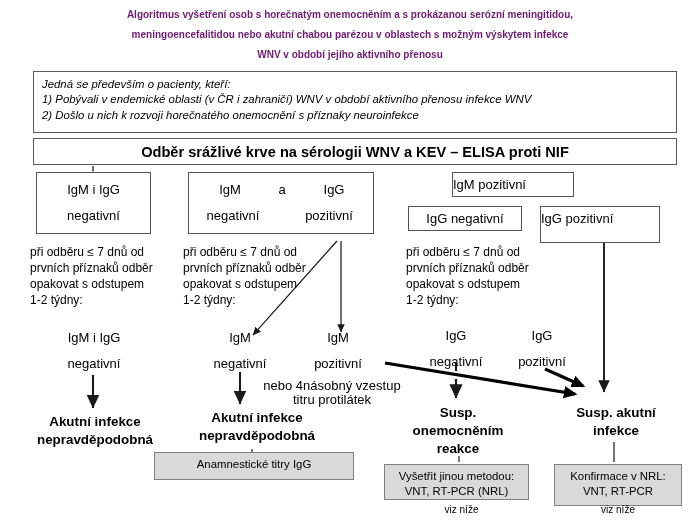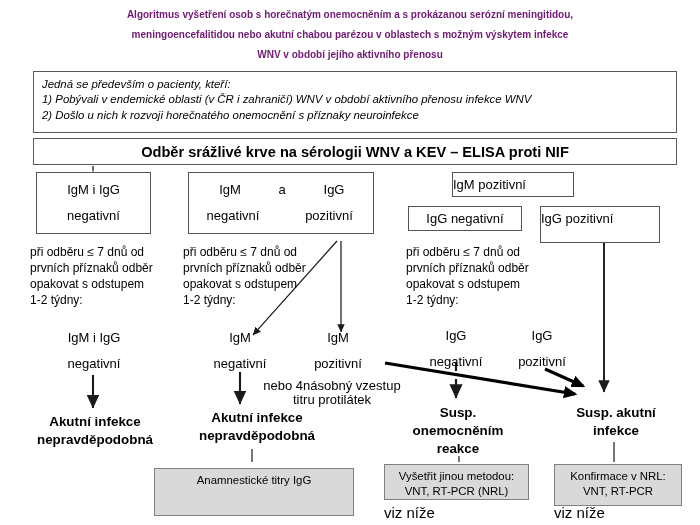--- a/index.html
+++ b/index.html
@@ -133,26 +133,26 @@
   .gb {
     box-sizing: border-box;
     border: 1px solid #808080;
     background: #d9d9d9;
     font-size: 11.4px;
     line-height: 14.6px;
     color: #000;
     text-align: center;
     padding-top: 4px;
   }
-  #gb-1 { left: 154px; top: 468px; width: 200px; height: 48px; }
+  #gb-1 { left: 154px; top: 452px; width: 200px; height: 28px; }
   #gb-2 { left: 384px; top: 464px; width: 145px; height: 36px; }
   #gb-3 { left: 554px; top: 464px; width: 128px; height: 42px; }
   .gb .ln { display:block; }
 
-  .vizn { font-size: 15px; color: #000; }
+  .vizn { font-size: 10px; color: #000; text-align: center; }
   #vn-1 { left: 384px; top: 504px; width: 155px; }
   #vn-2 { left: 554px; top: 504px; width: 128px; }
 
   #arrows { left: 0; top: 0; width: 700px; height: 525px; }
 </style>
 </head>
 <body>
 
 <div id="page">
 

